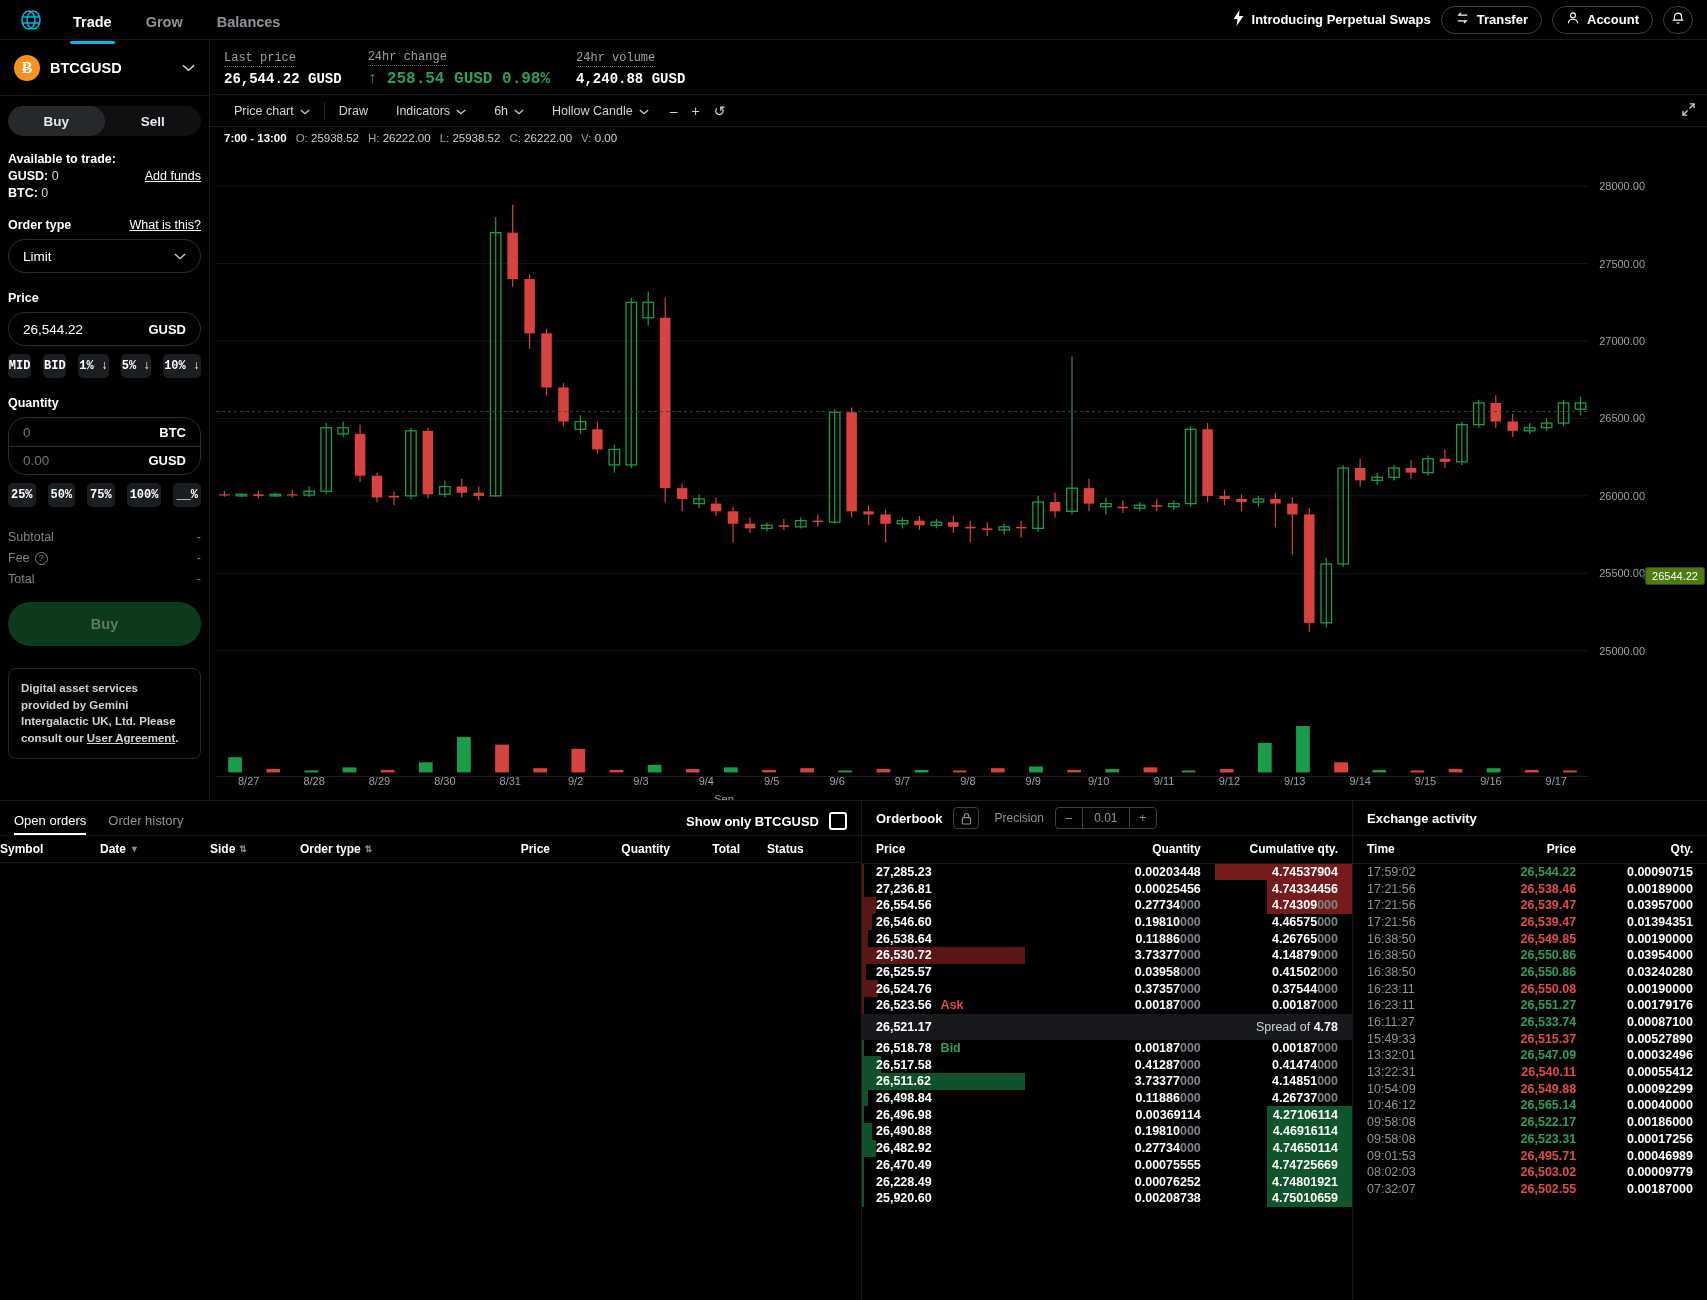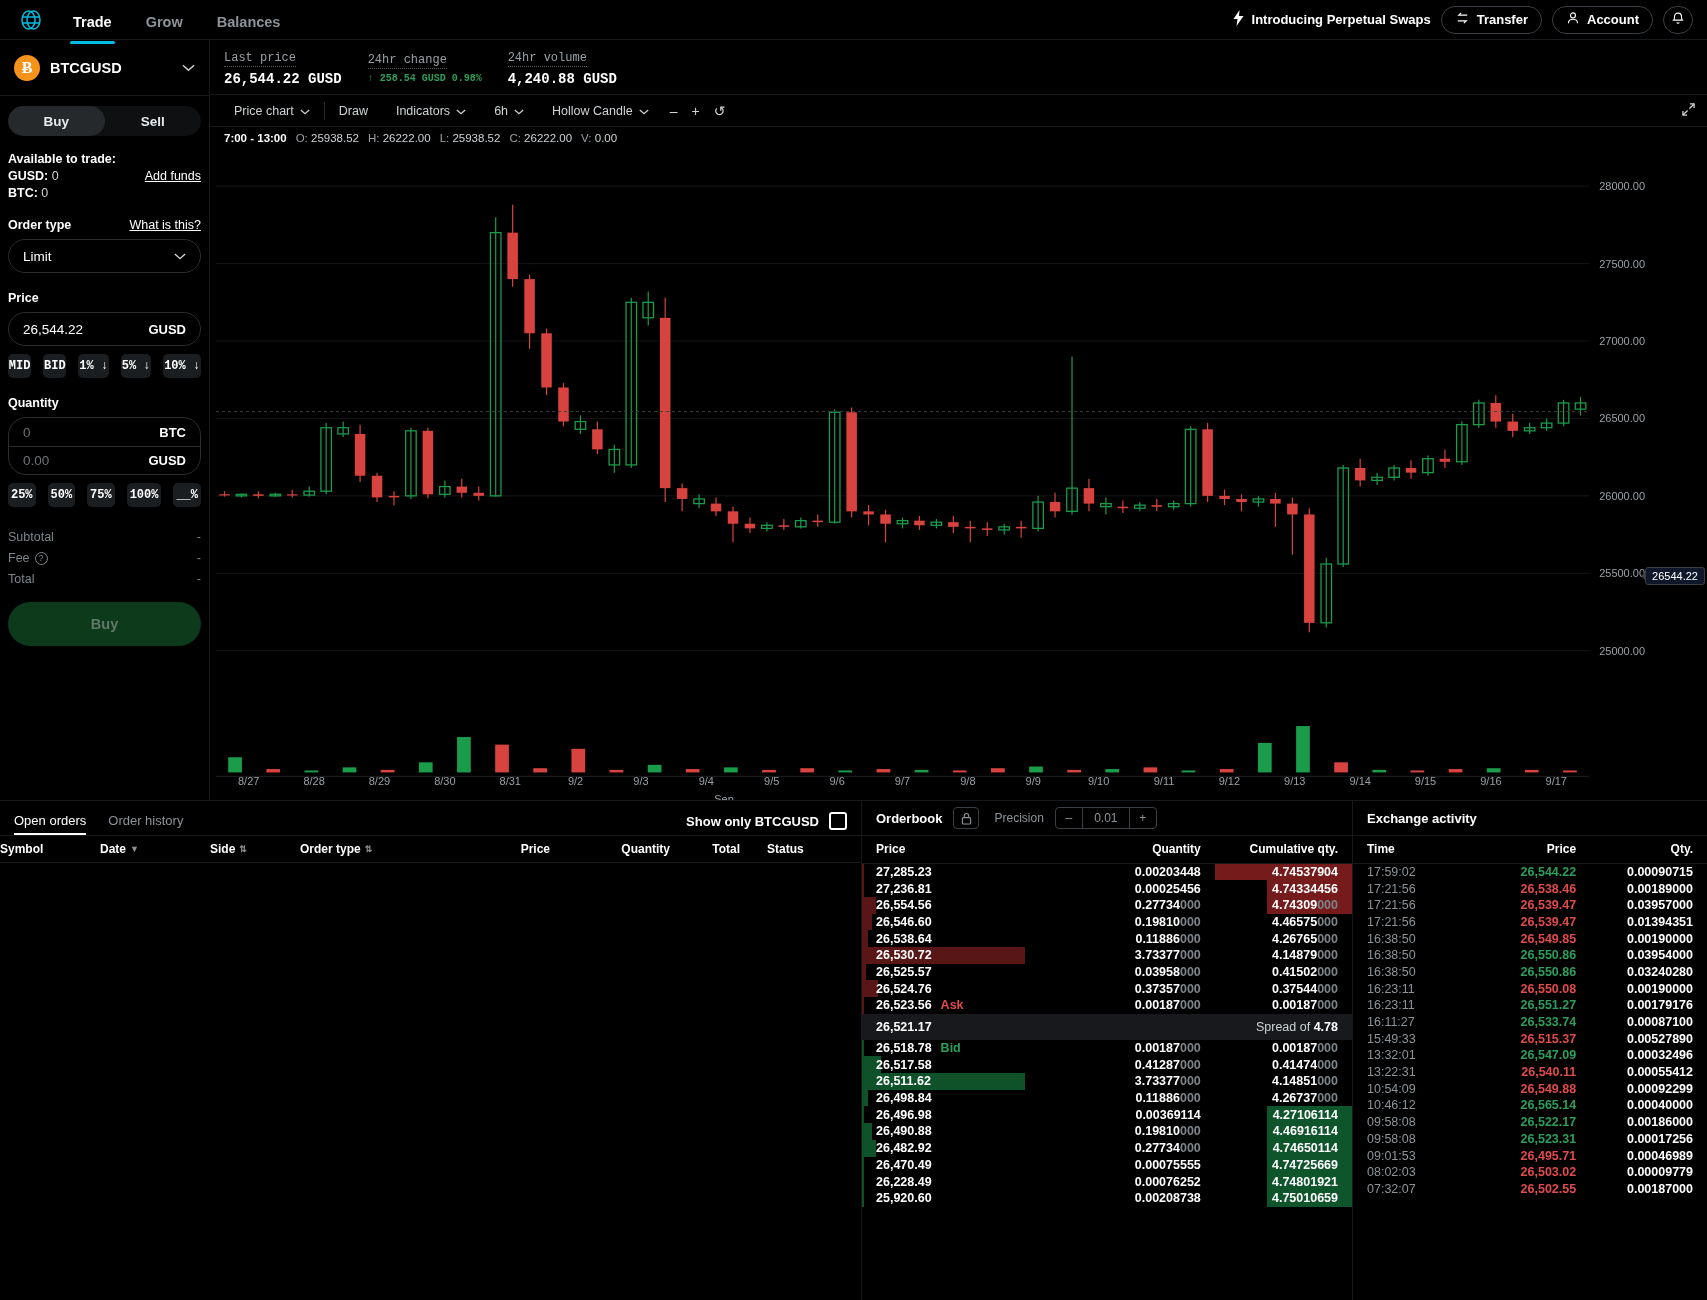--- a/index.html
+++ b/index.html
@@ -154,21 +154,21 @@
     padding-left: 14px; font-size: 11.5px; color: #9aa1a6;
   }
   .ohlc .t { color: #fff; font-weight: bold; }
   .ohlc span b { color: #cfd3d6; font-weight: normal; }
 
   
   .chart-wrap { flex: 1 1 auto; position: relative; min-height: 0; }
   .chart-svg { display: block; width: 100%; height: 100%; }
   .price-tag {
     position: absolute; right: 2px; top: 418px;
-    background: #0f172a; border: 1px solid #3a3f44; border-radius: 3px;
+    background: #4d7c0f; border: 1px solid #3a3f44; border-radius: 3px;
     font-size: 11px; padding: 2px 6px; color: #fff;
   }
   .price-tag::before {
     content: ""; position: absolute; left: -5px; top: 50%; transform: translateY(-50%);
     border-top: 5px solid transparent; border-bottom: 5px solid transparent;
     border-right: 5px solid #3a3f44;
   }
 
   
   .bottom { height: 500px; flex: 0 0 500px; display: flex; border-top: 1px solid #17191c; }
@@ -398,32 +398,35 @@
           <span class="qmark">?</span>
           <span class="v">-</span>
         </div>
         <div class="tot-row">
           <span>Total</span>
           <span class="v">-</span>
         </div>
         <div class="buy-cta">Buy</div>
       </div>
 
+      <div class="disclaimer">
+        <span>Digital asset services provided by Gemini Intergalactic UK, Ltd. Please consult our </span><a>User Agreement</a><span>.</span>
+      </div>
     </div>
 
     <div class="rightcol">
 
       <div style="height:56px;display:flex;align-items:center;gap:0;border-bottom:1px solid #17191c;padding-left:14px;font-family:Liberation Mono, monospace;">
         <div style="padding-right:26px;">
           <div style="font-size:12px;color:#9aa1a6;border-bottom:1px dotted #5a6166;display:inline-block;padding-bottom:1px;">Last price</div>
           <div style="font-size:14px;font-weight:bold;margin-top:4px;">26,544.22 GUSD</div>
         </div>
         <div style="padding-right:26px;">
           <div style="font-size:12px;color:#9aa1a6;border-bottom:1px dotted #5a6166;display:inline-block;padding-bottom:1px;">24hr change</div>
-          <div style="font-size:10px;font-weight:bold;margin-top:4px;color:#2e9e5b;">↑ 258.54 GUSD 0.98%</div>
+          <div style="font-size:16px;font-weight:bold;margin-top:4px;color:#2e9e5b;">↑ 258.54 GUSD 0.98%</div>
         </div>
         <div>
           <div style="font-size:12px;color:#9aa1a6;border-bottom:1px dotted #5a6166;display:inline-block;padding-bottom:1px;">24hr volume</div>
           <div style="font-size:14px;font-weight:bold;margin-top:4px;">4,240.88 GUSD</div>
         </div>
       </div>
 
       <div class="chart-toolbar">
         <div class="tb-item">
           <span>Price chart</span>

